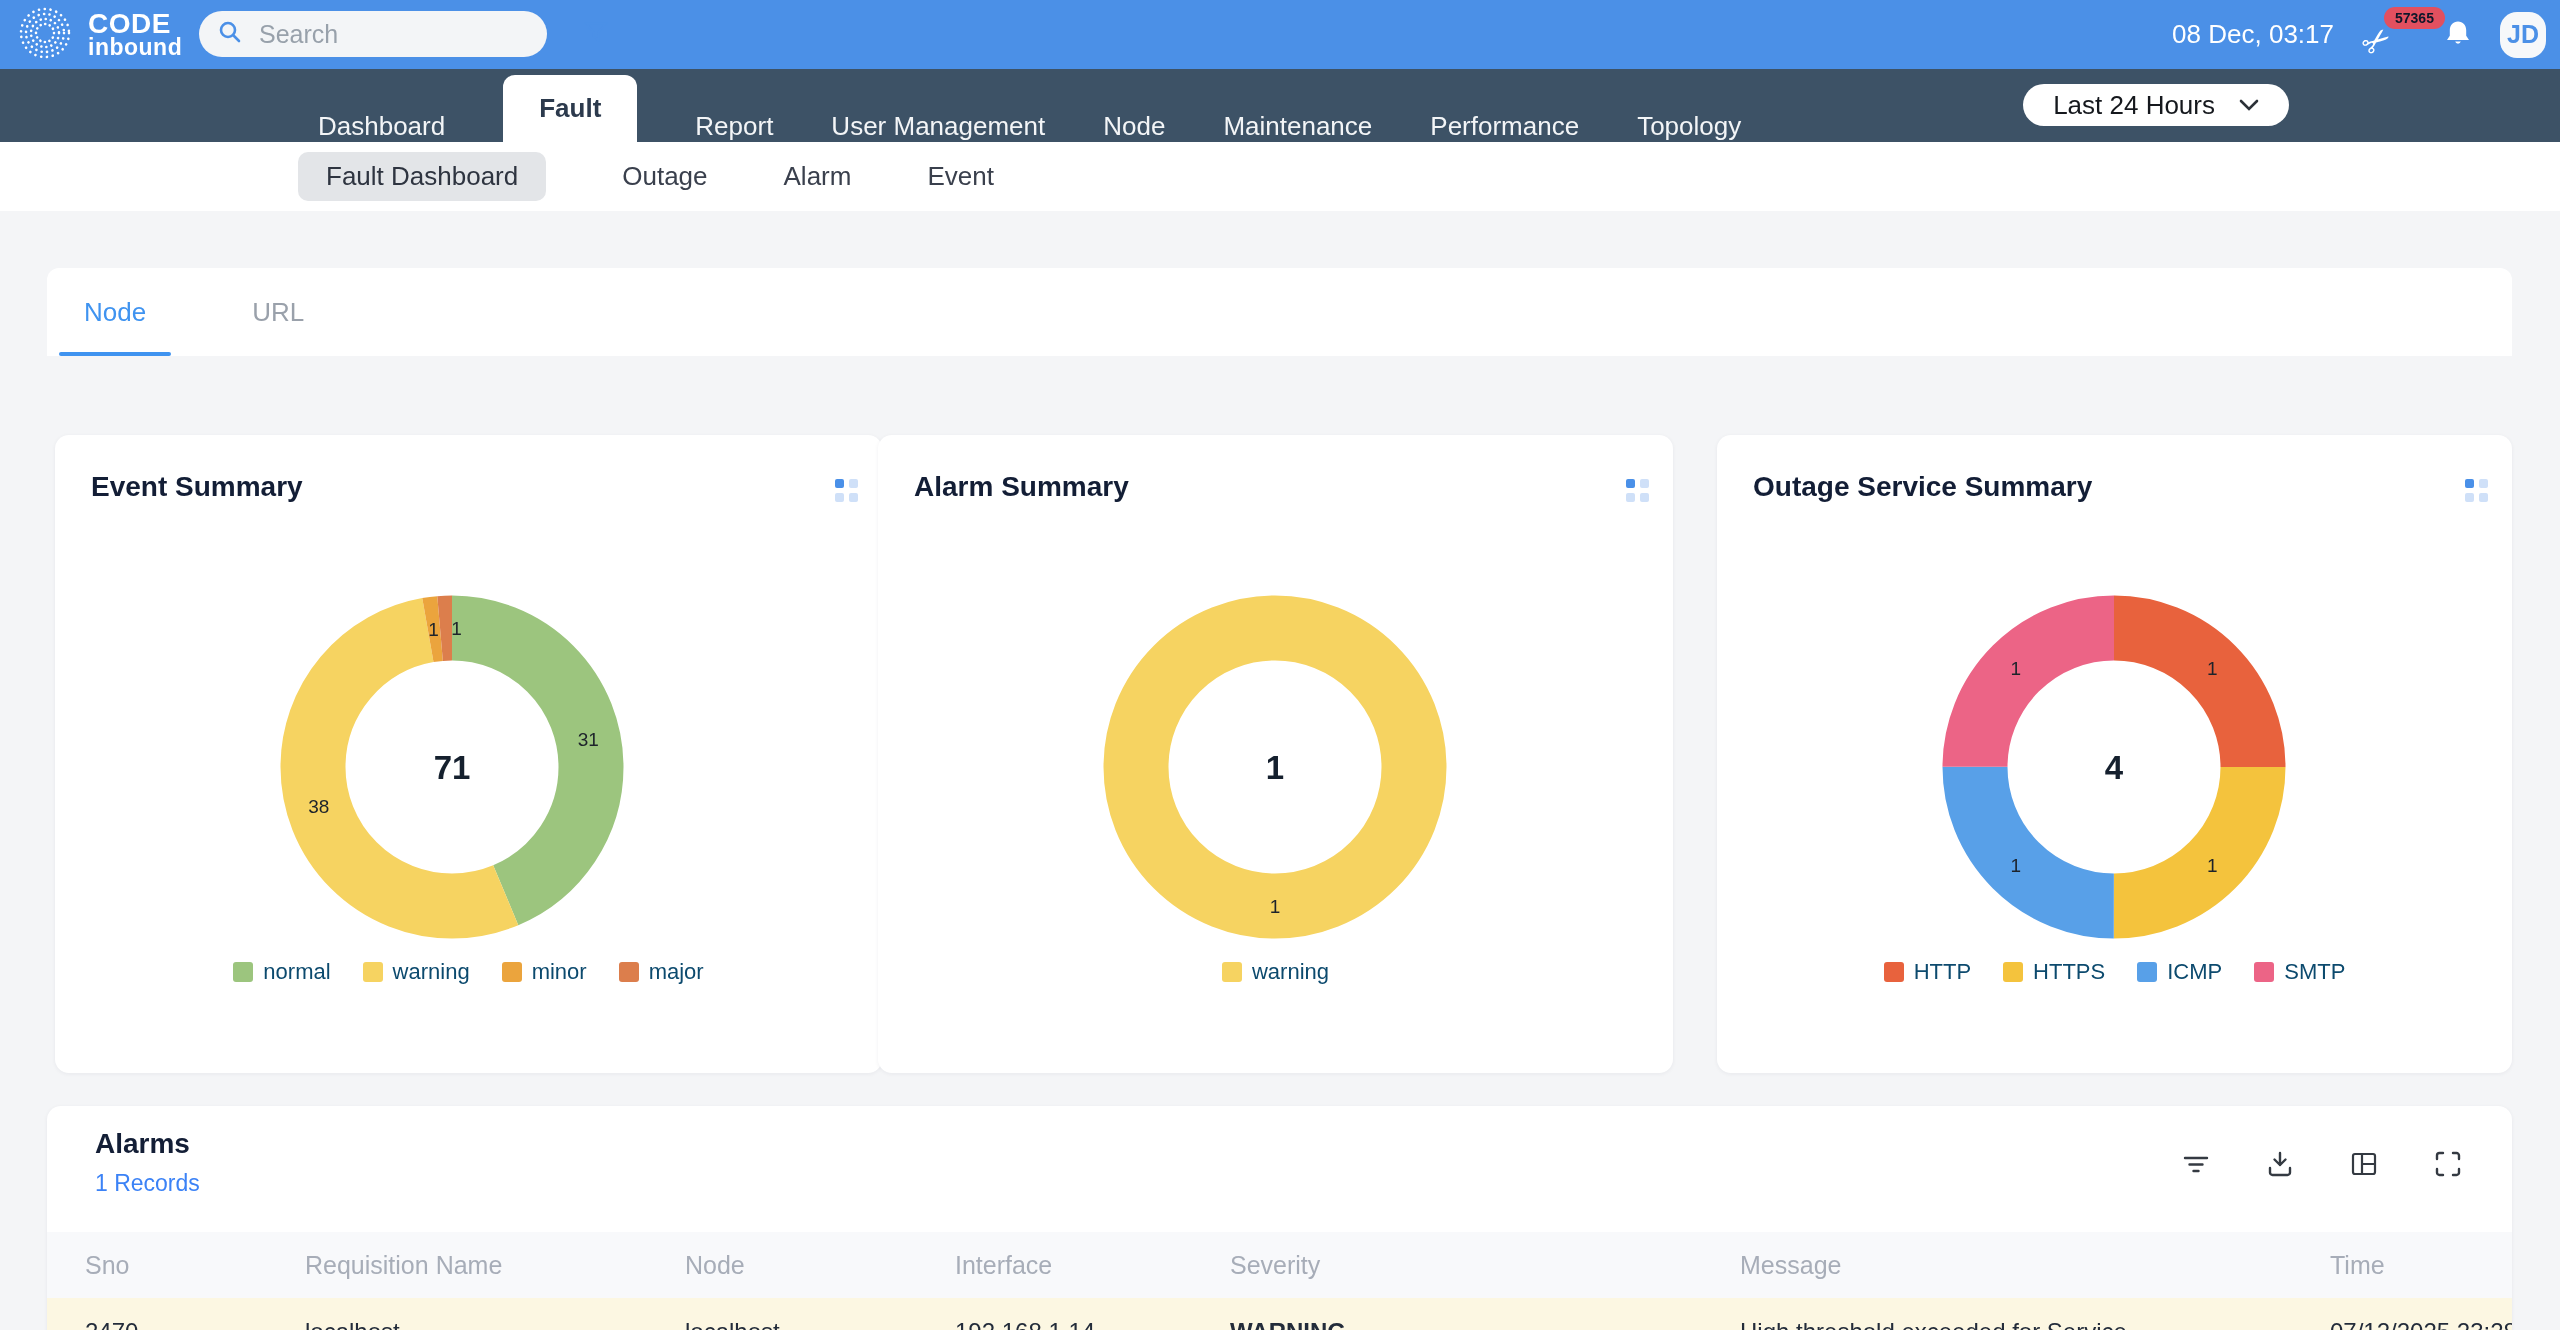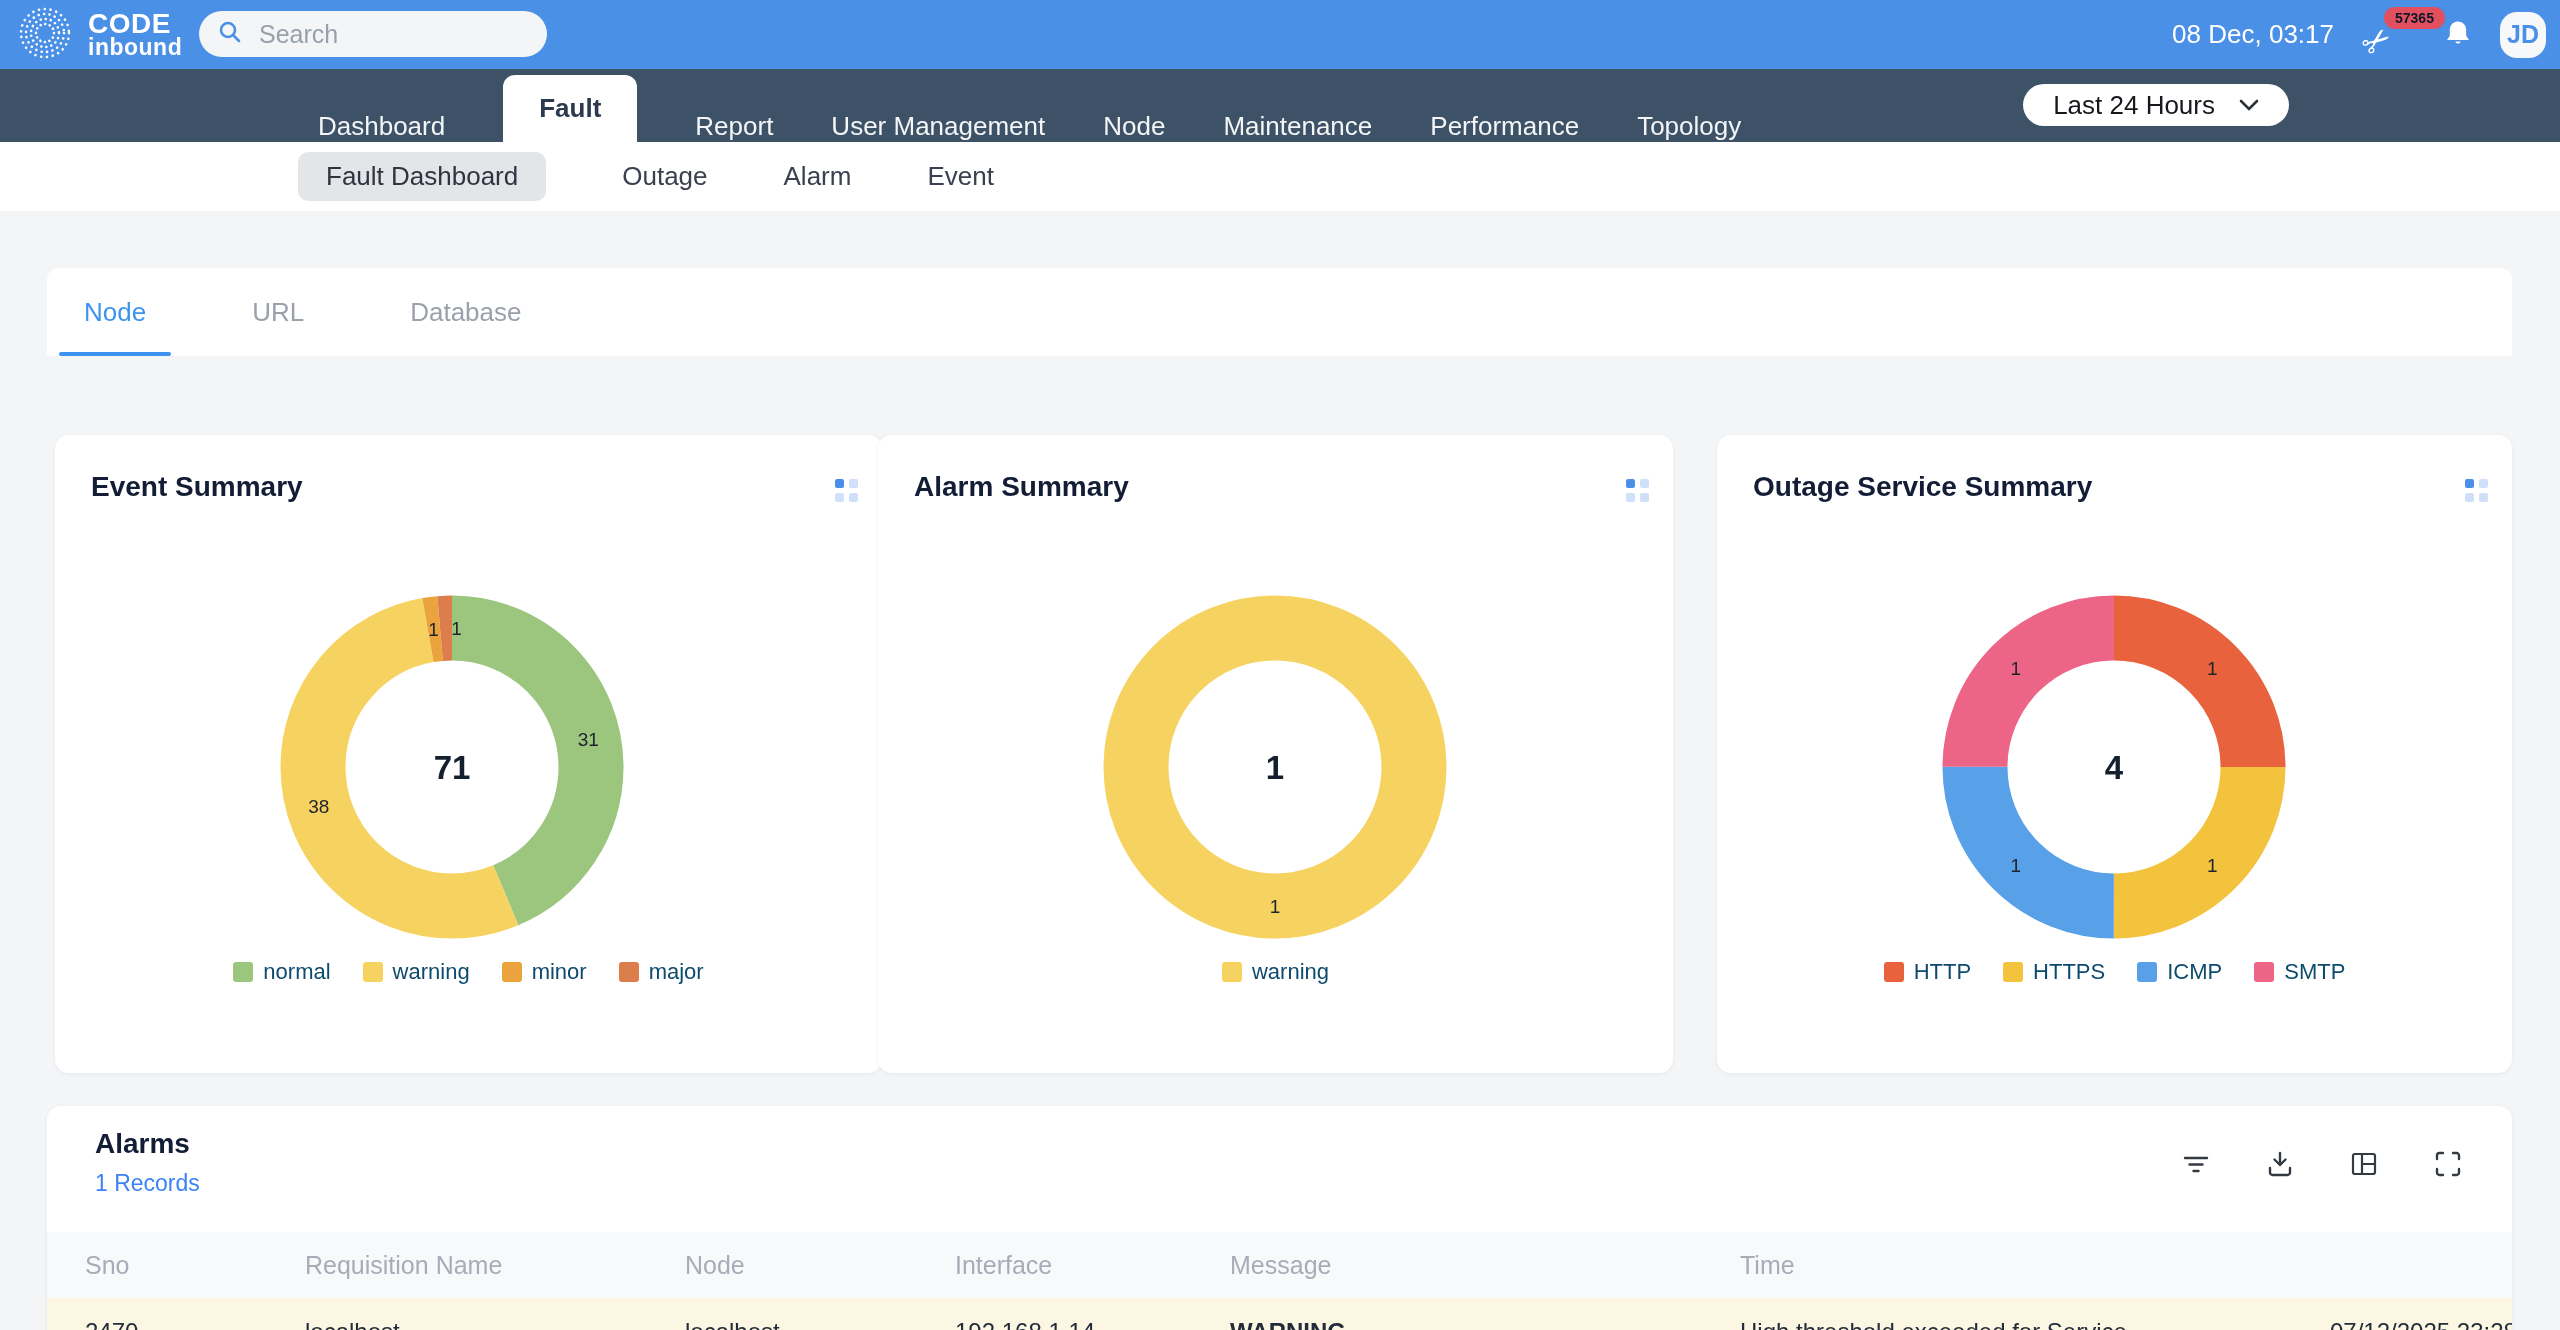--- a/index.html
+++ b/index.html
@@ -160,21 +160,20 @@
   <div class="subnav">
     <span class="subnav-item pill-active">Fault Dashboard</span>
     <span class="subnav-item">Outage</span>
     <span class="subnav-item">Alarm</span>
     <span class="subnav-item">Event</span>
   </div>
 
   <div class="tabbar">
     <span class="vtab active">Node</span>
     <span class="vtab">URL</span>
-    <span class="vtab">Database</span>
   </div>
 
   <div class="card c1">
     <div class="card-title">Event Summary</div>
     <div class="corner-icon">
         <i></i>
         <i></i>
         <i></i>
         <i></i>
       </div>
@@ -299,20 +298,21 @@
           <path d="M10 26 H6.5 A2.5 2.5 0 0 1 4 23.5 V20"></path>
         </svg>
       </span>
     </div>
 
     <div class="trow thead">
       <span class="cell">Sno</span>
       <span class="cell">Requisition Name</span>
       <span class="cell">Node</span>
       <span class="cell">Interface</span>
+      <span class="cell">Severity</span>
       <span class="cell">Message</span>
       <span class="cell">Time</span>
     </div>
 
     <div class="trow tbody-row">
       <span class="cell">2470</span>
       <span class="cell">localhost</span>
       <span class="cell">localhost</span>
       <span class="cell">192.168.1.14</span>
       <span class="cell sev">WARNING</span>

